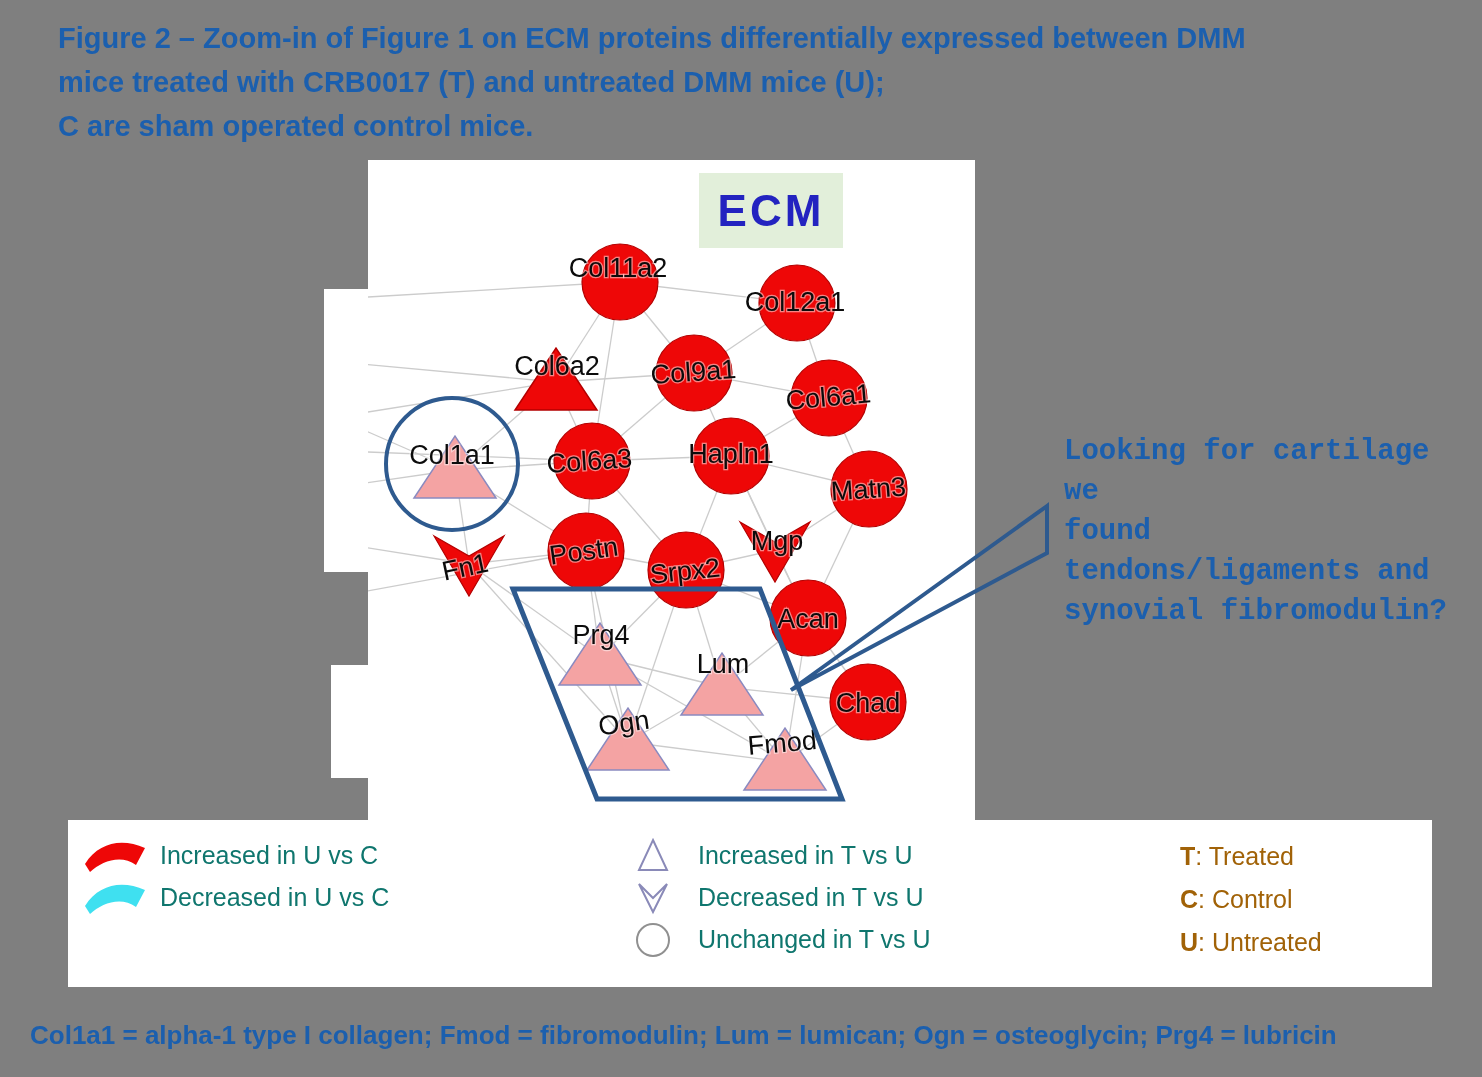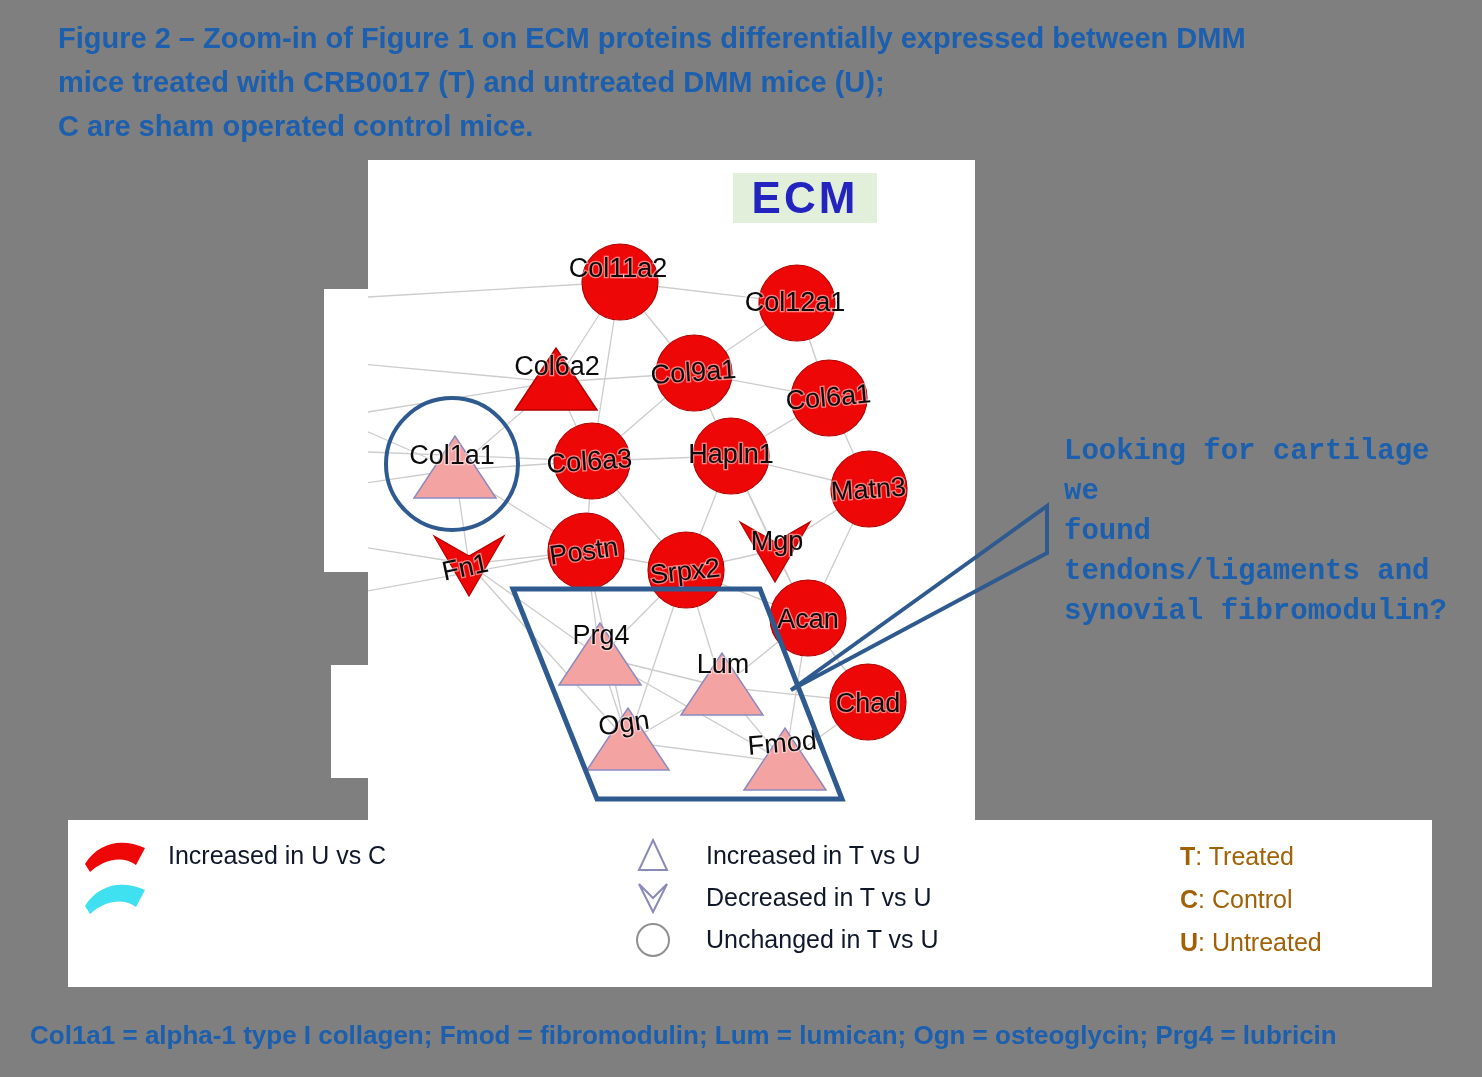--- a/index.html
+++ b/index.html
@@ -9,35 +9,35 @@
 
   .title{position:absolute;left:58px;top:16px;color:#1b5fae;font-weight:bold;font-size:29px;line-height:44px;white-space:nowrap;}
   .title-line + .title-line{}
 
   .frag{position:absolute;background:#ffffff;}
   .frag1{left:324px;top:289px;width:46px;height:283px;}
   .frag2{left:331px;top:665px;width:40px;height:113px;}
 
   .network-panel{position:absolute;left:368px;top:160px;width:607px;height:660px;background:#ffffff;overflow:hidden;}
   #net-svg{position:absolute;left:0;top:0;width:607px;height:660px;}
-  .ecm-box{position:absolute;left:331px;top:13px;width:144px;height:50px;background:#e2efda;color:#2323c0;
-           font-size:44px;font-weight:bold;letter-spacing:3px;display:flex;align-items:center;justify-content:center;margin-left:34px;}
+  .ecm-box{position:absolute;left:331px;top:13px;width:144px;height:75px;background:#e2efda;color:#2323c0;
+           font-size:44px;font-weight:bold;letter-spacing:3px;display:flex;align-items:center;justify-content:center;}
   .node-label{font-family:"Liberation Sans",sans-serif;font-size:27px;fill:#0b0b0b;
               paint-order:stroke;stroke:#ffffff;stroke-width:2.5px;stroke-opacity:.5;}
 
   .overlay{position:absolute;left:0;top:0;width:1482px;height:1077px;pointer-events:none;}
 
   .note{position:absolute;left:1064px;top:432px;width:400px;color:#1b5fae;font-size:29px;font-weight:bold;line-height:40px;font-family:Liberation Mono, monospace;}
 
   .legend{position:absolute;left:68px;top:820px;width:1364px;height:167px;background:#ffffff;}
   .legend-col{position:absolute;top:16px;display:flex;flex-direction:column;gap:4px;}
   #legend-uvc{left:14px;}
   #legend-tvu{left:552px;}
   #legend-abbrev{left:1112px;top:22px;gap:14px;}
-  .leg-row{display:flex;align-items:center;gap:20px;height:38px;color:#0f172a;font-size:25px;}
+  .leg-row{display:flex;align-items:center;gap:12px;height:38px;color:#0f766e;font-size:25px;}
   .ab-row{font-size:25px;color:#a16207;}
   .ab-row b{font-weight:bold;}
 
   .caption{position:absolute;left:30px;top:1020px;width:1452px;color:#1b5fae;font-size:26px;font-weight:bold;white-space:nowrap;}
 </style>
 </head>
 <body>
 
 <div class="stage">
 
@@ -209,20 +209,21 @@
         <div class="leg-row">
           <svg width="66" height="38" viewBox="0 0 66 38">
             <path d="M3 28 C 17 6, 40 2, 63 12 L 54 29 C 39 18, 20 25, 8 36 Z" fill="#ee0707"></path>
           </svg>
           <span>Increased in U vs C</span>
         </div>
         <div class="leg-row">
           <svg width="66" height="38" viewBox="0 0 66 38">
             <path d="M3 28 C 17 6, 40 2, 63 12 L 54 29 C 39 18, 20 25, 8 36 Z" fill="#3fe0f0"></path>
           </svg>
+          <span>Decreased in U vs C</span>
         </div>
       </div>
     <div class="legend-col" id="legend-tvu">
         <div class="leg-row">
           <svg width="66" height="38" viewBox="0 0 66 38">
             <polygon points="33,4 47,34 19,34" fill="none" stroke="#8a8ab8" stroke-width="2"></polygon>
           </svg>
           <span>Increased in T vs U</span>
         </div>
         <div class="leg-row">

